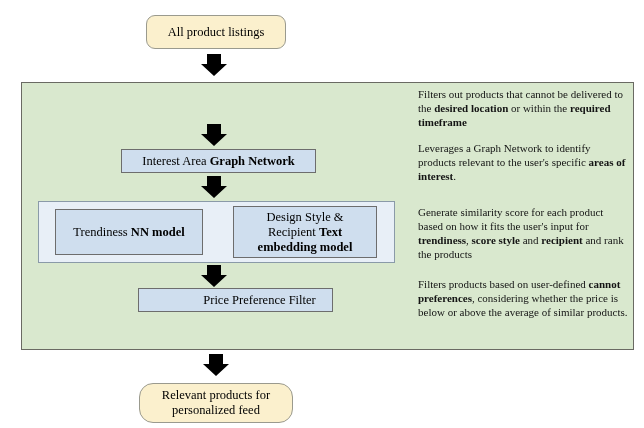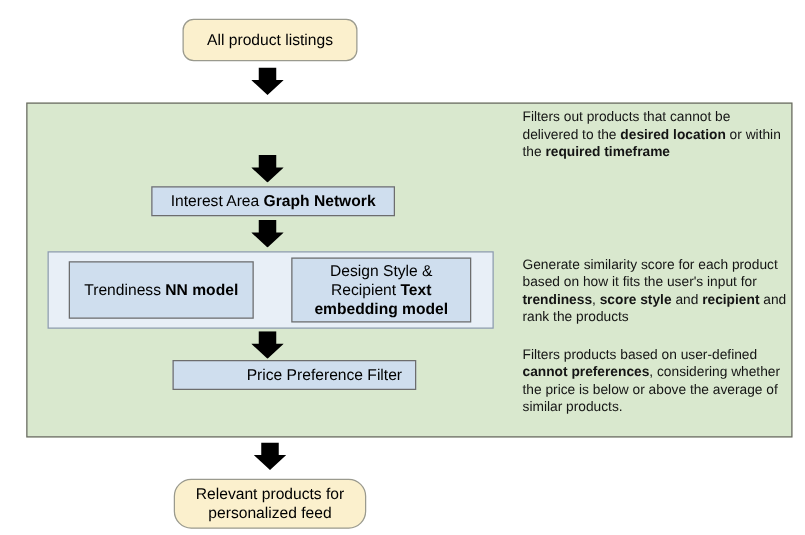--- a/index.html
+++ b/index.html
@@ -10,20 +10,21 @@
     width: 644px;
     height: 428px;
     background: #ffffff;
     font-family: "Liberation Sans", sans-serif;
     overflow: hidden;
   }
   .canvas {
     position: relative;
     width: 568px;
     height: 428px;
+    font-family: Liberation Serif, serif;
   }
 
   
   .terminal {
     position: absolute;
     background: #fbf0cd;
     border: 1px solid #9a9a8e;
     border-radius: 9px;
     display: flex;
     align-items: center;
@@ -220,20 +221,23 @@
   </div>
 
   <div class="process" id="process-price">
     <span>Price Preference Filter</span>
   </div>
 
   <div class="annotation" id="annotation-1">
     <span>Filters out products that cannot be delivered to the </span><b>desired location</b><span> or within the </span><b>required timeframe</b>
   </div>
 
+  <div class="annotation" id="annotation-2">
+    <span>Leverages a Graph Network to identify products relevant to the user's specific </span><b>areas of interest</b><span>.</span>
+  </div>
 
   <div class="annotation" id="annotation-3">
     <span>Generate similarity score for each product based on how it fits the user's input for </span><b>trendiness</b><span>, </span><b>score style</b><span> and </span><b>recipient</b><span> and rank the products</span>
   </div>
 
   <div class="annotation" id="annotation-4">
     <span>Filters products based on user-defined </span><b>cannot preferences</b><span>, considering whether the price is below or above the average of similar products.</span>
   </div>
 
   <div class="arrow" id="arrow-5">

